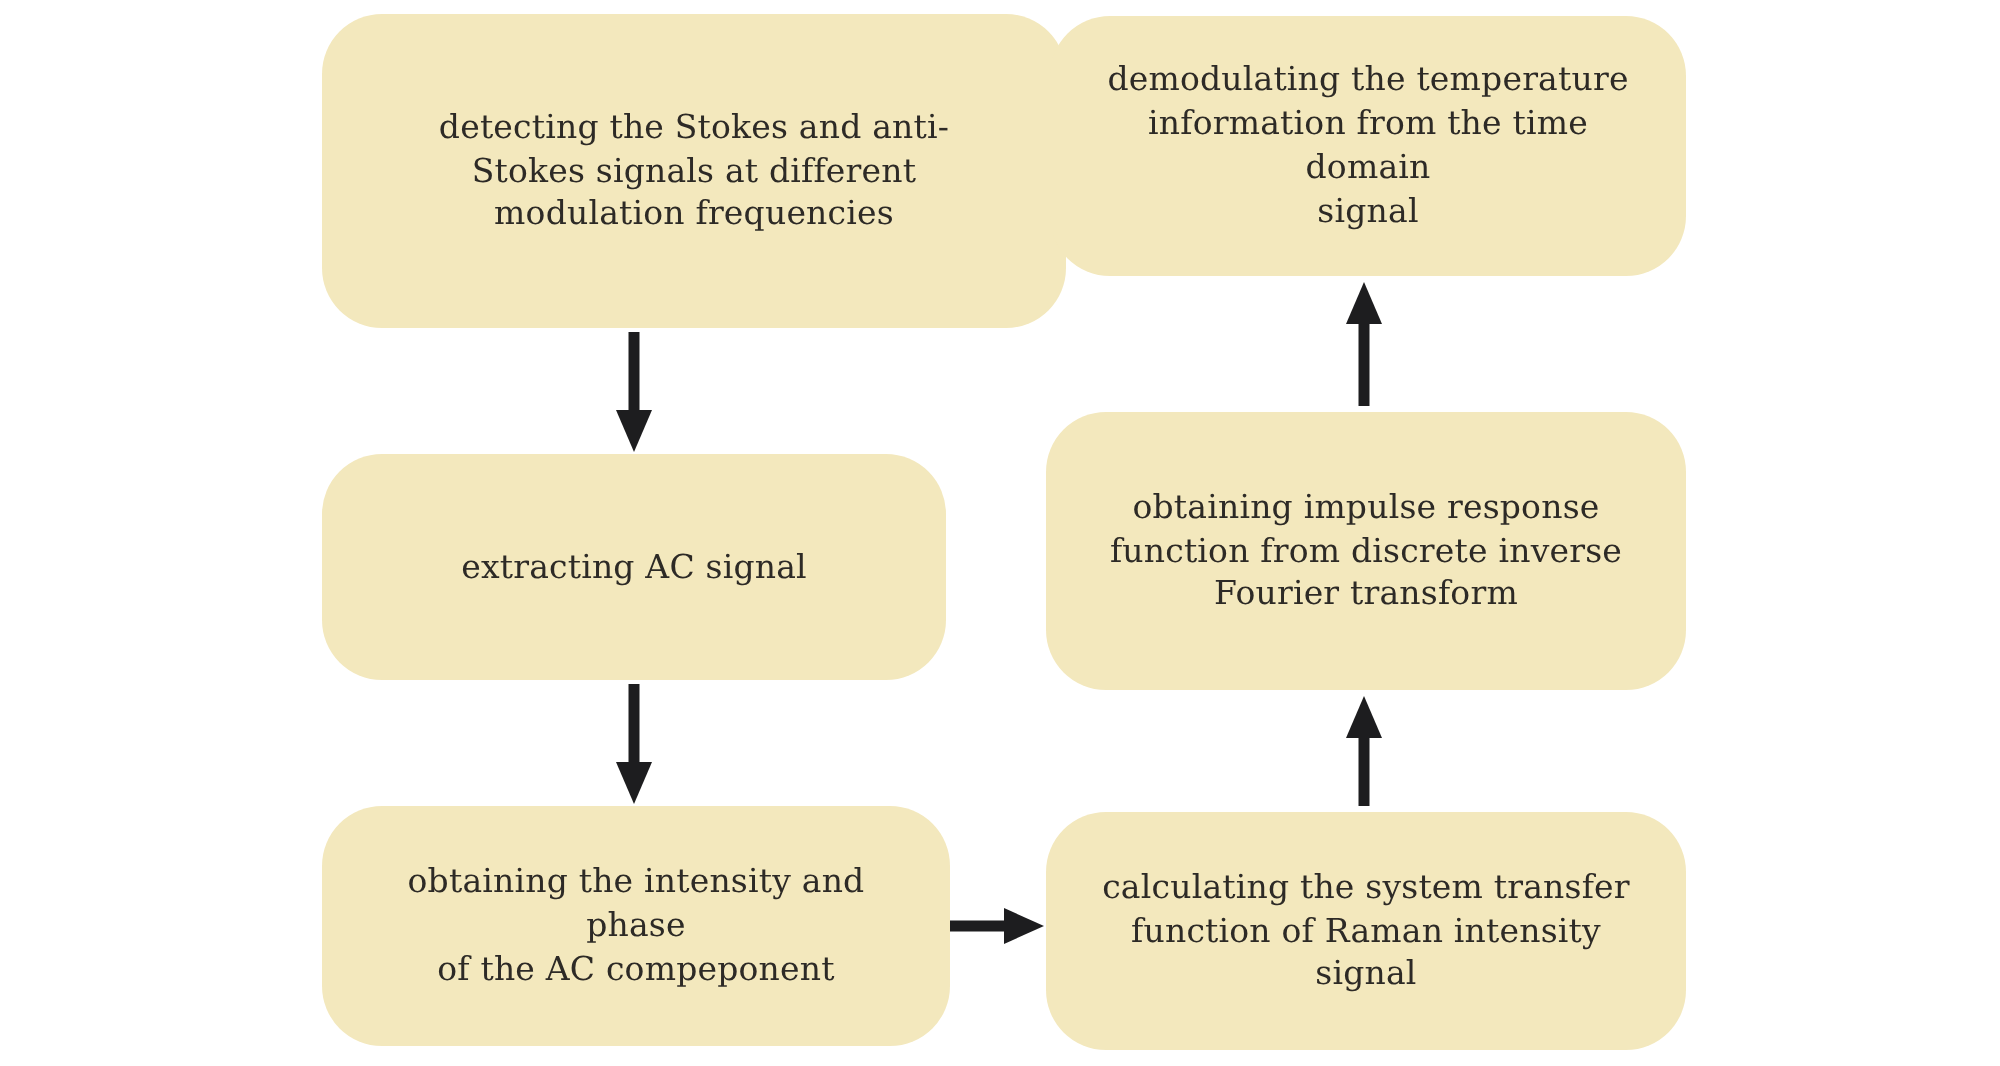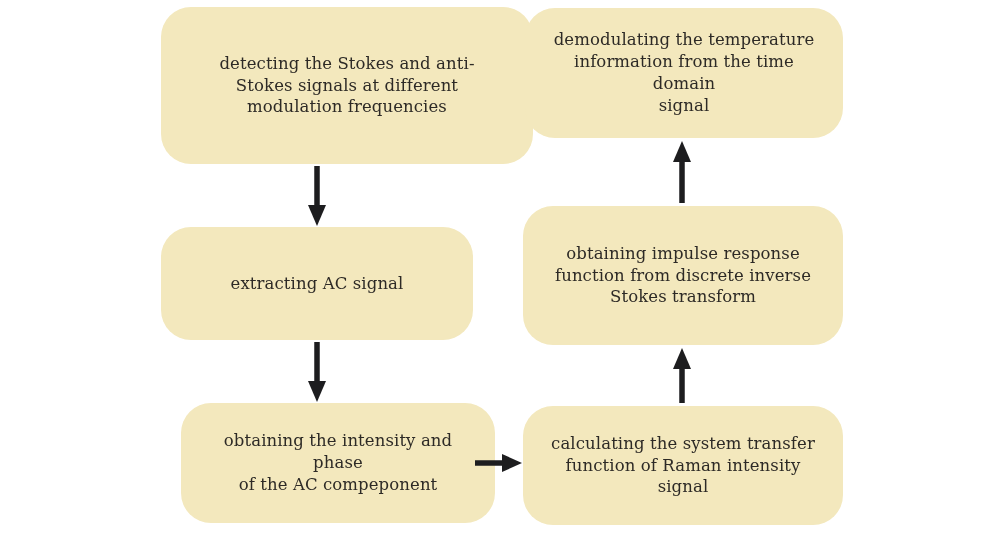--- a/index.html
+++ b/index.html
@@ -29,21 +29,21 @@
   .flow-box .label {
     white-space: pre-line;
     color: var(--text-color, #2d2a26);
     font-size: 16.5px;
     line-height: 1.32;
     letter-spacing: 0.1px;
   }
   
   .box-1 { left: 161px; top: 7px;   width: 372px; height: 157px; }
   .box-2 { left: 161px; top: 227px; width: 312px; height: 113px; }
-  .box-3 { left: 161px; top: 403px; width: 314px; height: 120px; margin-left: 20px; }
+  .box-3 { left: 161px; top: 403px; width: 314px; height: 120px; }
   .box-4 { left: 523px; top: 406px; width: 320px; height: 119px; }
   .box-5 { left: 523px; top: 206px; width: 320px; height: 139px; }
   .box-6 { left: 525px; top: 8px;   width: 318px; height: 130px; }
 
   .arrow-layer {
     position: absolute;
     left: 0; top: 0;
     width: 1000px;
     height: 533px;
     pointer-events: none;
@@ -80,21 +80,21 @@
 
   <div class="flow-box box-4">
     <span class="label">calculating the system transfer
 function of Raman intensity
 signal</span>
   </div>
 
   <div class="flow-box box-5">
     <span class="label">obtaining impulse response
 function from discrete inverse
-Stokes transform</span>
+Fourier transform</span>
   </div>
 
   <div class="flow-box box-6">
     <span class="label">demodulating the temperature
 information from the time domain
 signal</span>
   </div>
 
   <svg class="arrow-layer" viewBox="0 0 1000 533" xmlns="http://www.w3.org/2000/svg">
 

